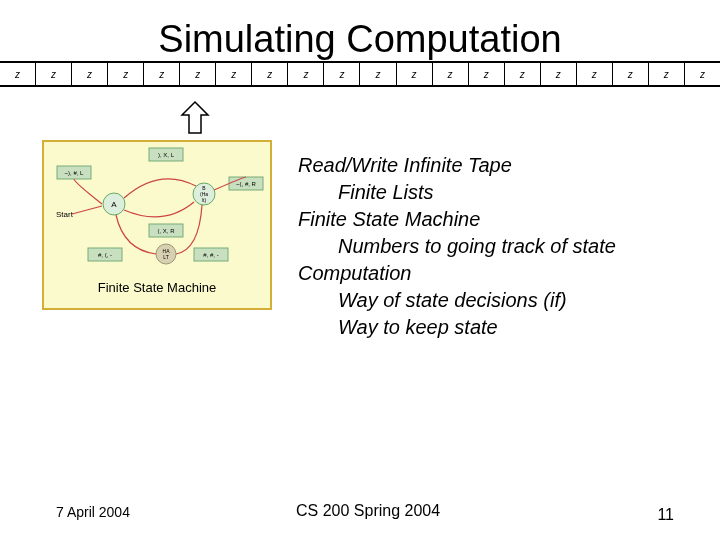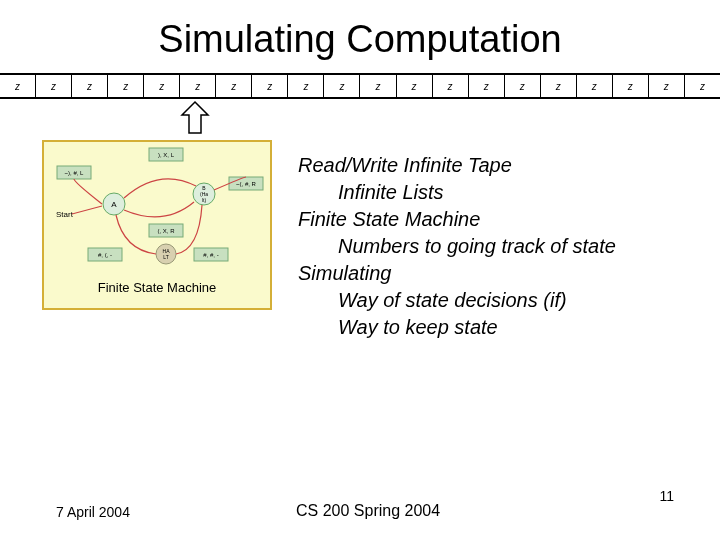--- a/index.html
+++ b/index.html
@@ -9,21 +9,21 @@
       background: white;
       font-family: Arial, sans-serif;
       position: relative;
       overflow: hidden;
     }
     .title {
       text-align: center;
       font-size: 38px;
       font-weight: normal;
       padding-top: 18px;
-      padding-bottom: 12px;
+      padding-bottom: 0;
     }
     .tape {
       display: flex;
       width: 720px;
       height: 26px;
       border-top: 2px solid black;
       border-bottom: 2px solid black;
     }
     .tape-cell {
       flex: 1;
@@ -74,22 +74,22 @@
     }
     .footer-center {
       position: absolute;
       left: 296px;
       bottom: 20px;
       font-size: 16px;
     }
     .footer-right {
       position: absolute;
       right: 46px;
-      bottom: 36px;
-      font-size: 14px;
+      bottom: 16px;
+      font-size: 16px;
     }
   </style>
 </head>
 <body>
 
 <div class="title">Simulating Computation</div>
 
 <div class="tape">
     <div class="tape-cell">z</div>
     <div class="tape-cell">z</div>
@@ -158,23 +158,23 @@
     <path d="M 58 62 Q 30 40 30 37" stroke="#c44" fill="none" stroke-width="1.2"></path>
     <path d="M 170 48 Q 200 35 202 35" stroke="#c44" fill="none" stroke-width="1.2"></path>
     <path d="M 72 73 Q 80 108 112 112" stroke="#c44" fill="none" stroke-width="1.2"></path>
     <path d="M 158 63 Q 155 108 132 112" stroke="#c44" fill="none" stroke-width="1.2"></path>
   </svg>
   <div class="fsm-caption" style="position:static;text-align:center;margin-top:-6px;font-size:13px;">Finite State Machine</div>
 </div>
 
 <div class="explain">
   <div>Read/Write Infinite Tape</div>
-  <div class="indent">Infinite Lists</div>
+  <div class="indent">Finite Lists</div>
   <div>Finite State Machine</div>
   <div class="indent">Numbers to going track of state</div>
-  <div>Simulating</div>
+  <div>Computation</div>
   <div class="indent">Way of state decisions (if)</div>
   <div class="indent">Way to keep state</div>
 </div>
 
 <div class="footer-left">7 April 2004</div>
 <div class="footer-center">CS 200 Spring 2004</div>
 <div class="footer-right">11</div>
 
 </body></html>

